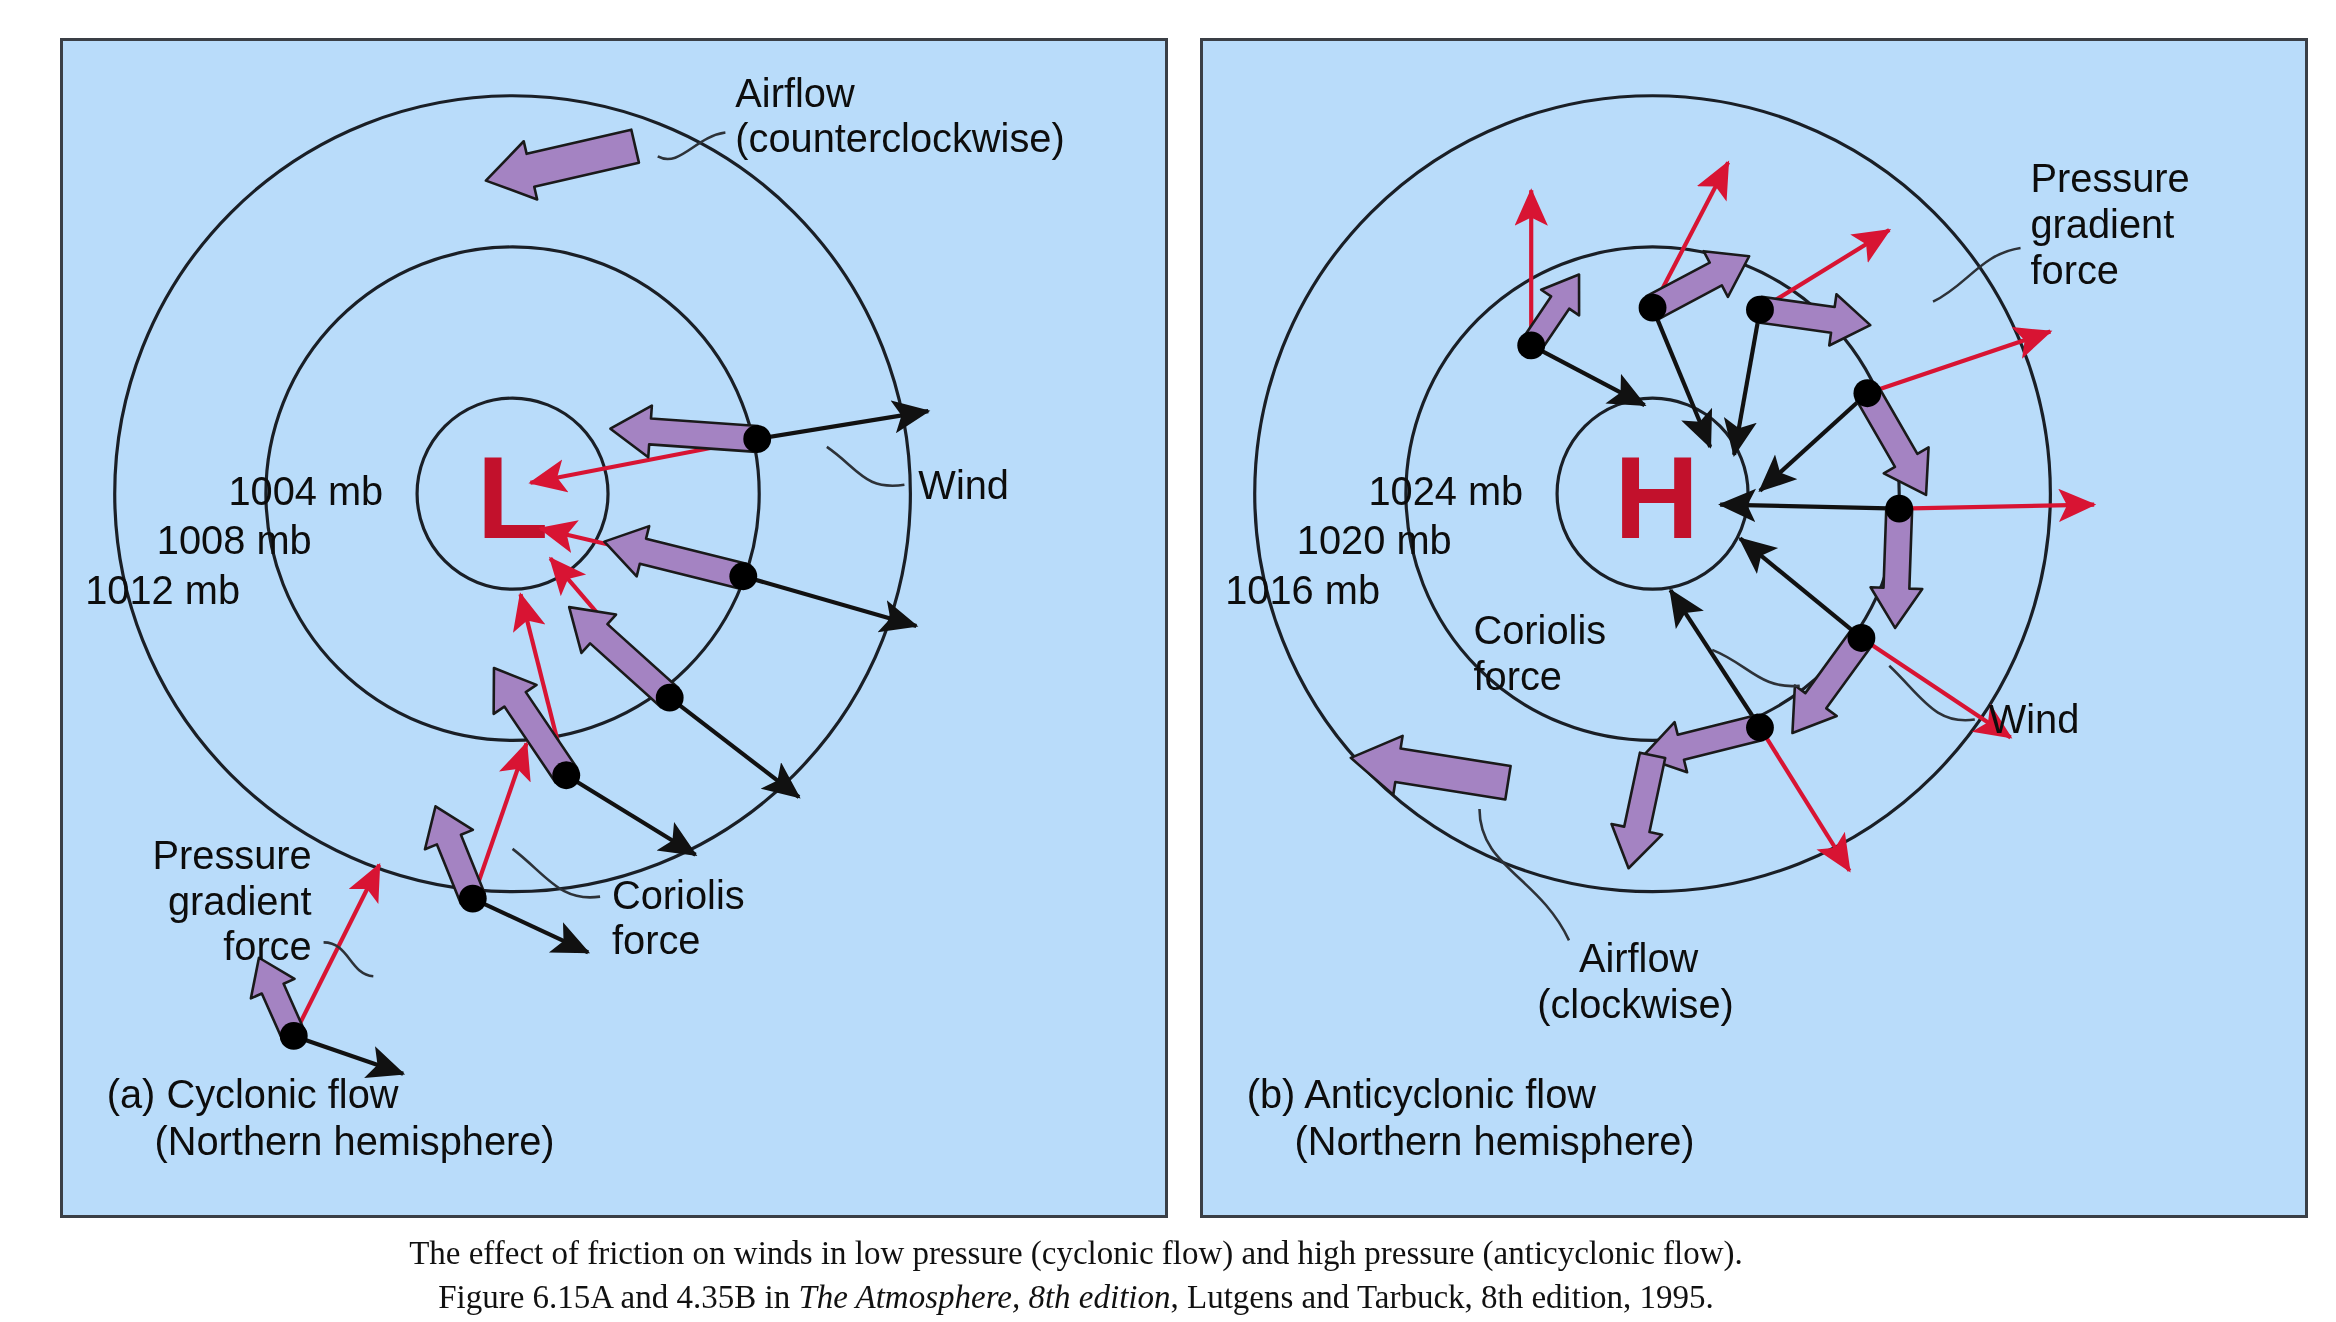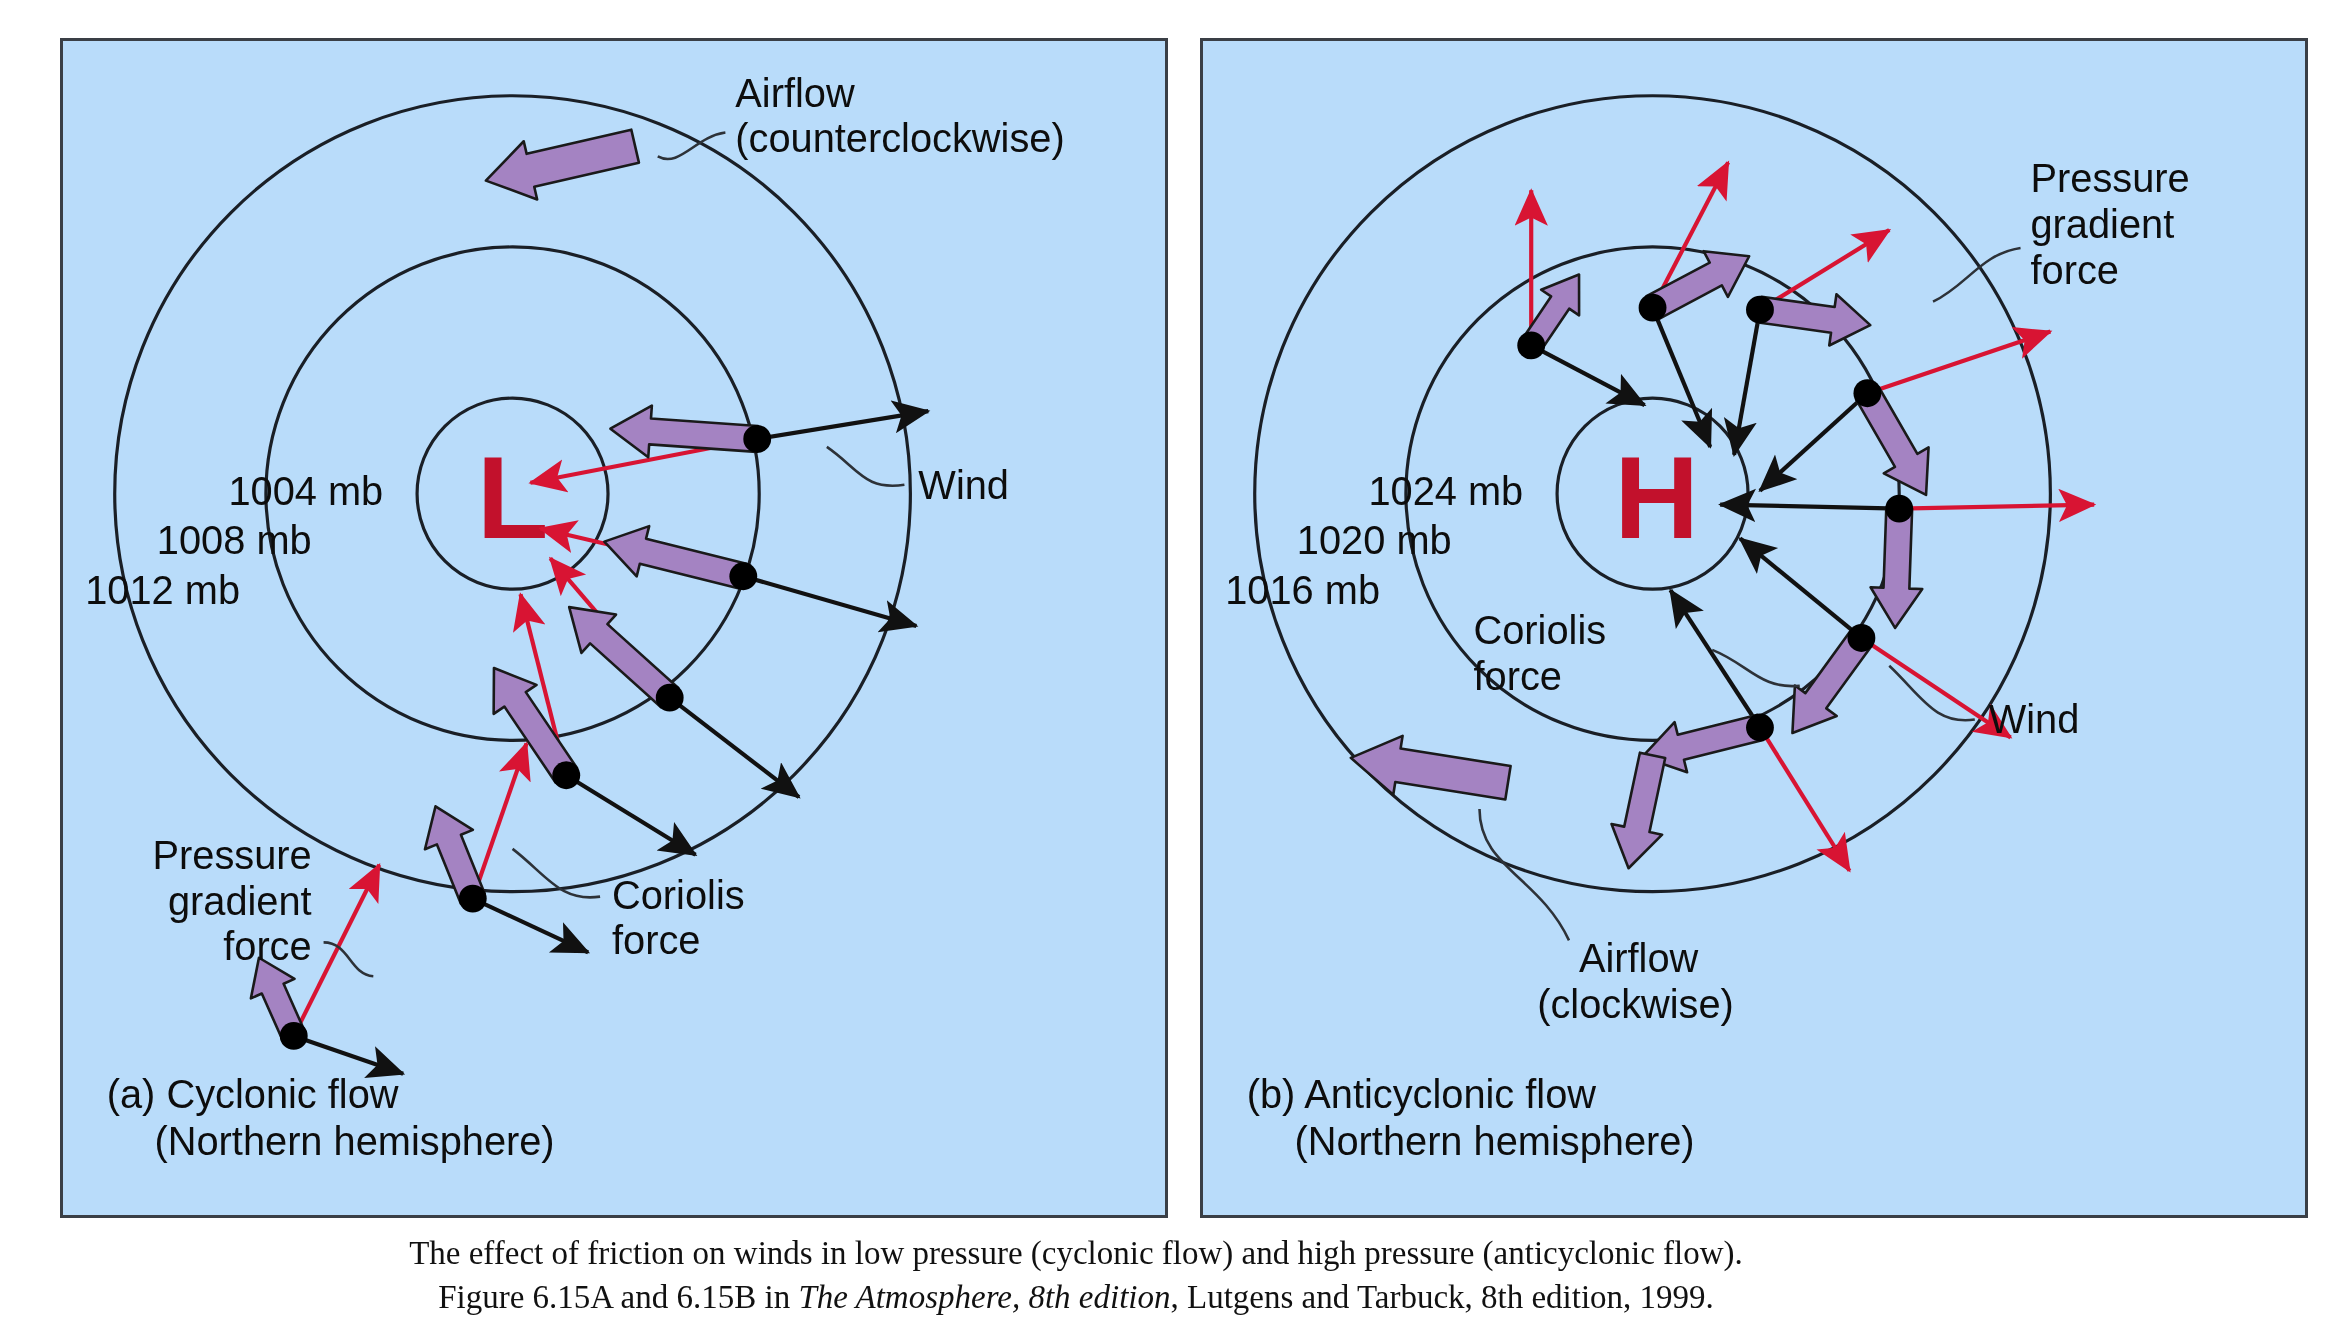--- a/index.html
+++ b/index.html
@@ -239,15 +239,15 @@
         <text class="lbl" x="336" y="982">(clockwise)</text>
 
         <text class="lbl" x="44" y="1072">(b) Anticyclonic flow</text>
         <text class="lbl" x="92" y="1120">(Northern hemisphere)</text>
       </svg>
     </div>
   </div>
 
   <div class="caption">
     <div>The effect of friction on winds in low pressure (cyclonic flow) and high pressure (anticyclonic flow).</div>
-    <div><span>Figure 6.15A and 6.15B in </span><i>The Atmosphere, 8th edition</i><span>, Lutgens and Tarbuck, 8th edition, 1999.</span></div>
+    <div><span>Figure 6.15A and 4.35B in </span><i>The Atmosphere, 8th edition</i><span>, Lutgens and Tarbuck, 8th edition, 1995.</span></div>
   </div>
 </div>
 
 </body></html>

